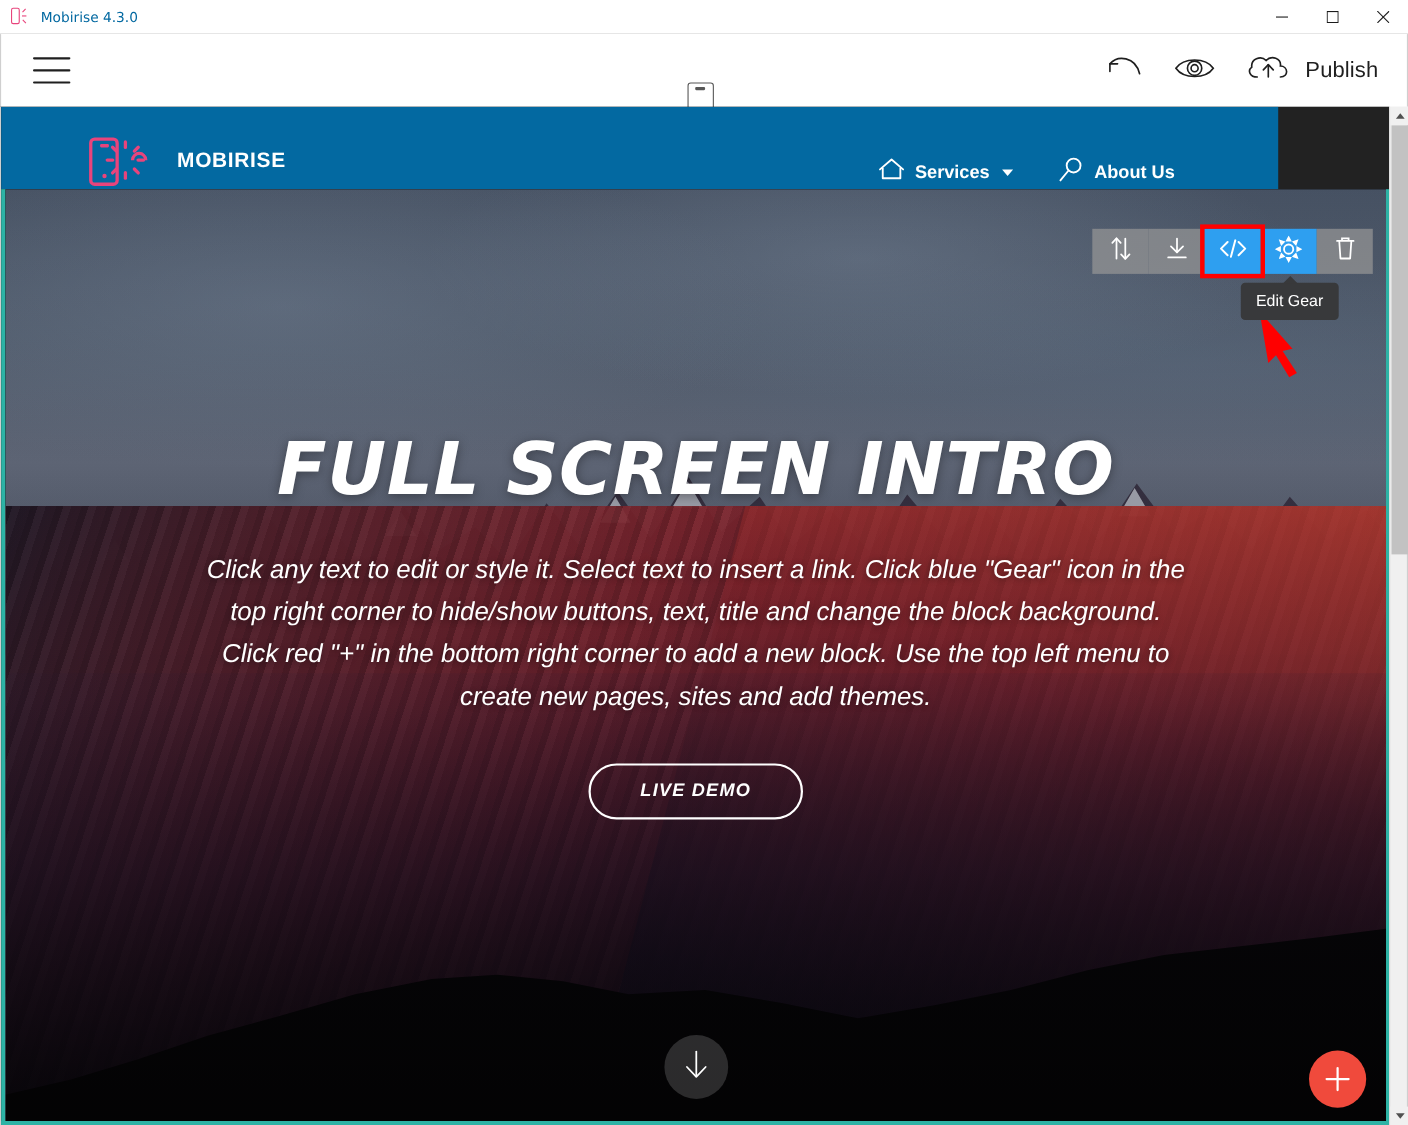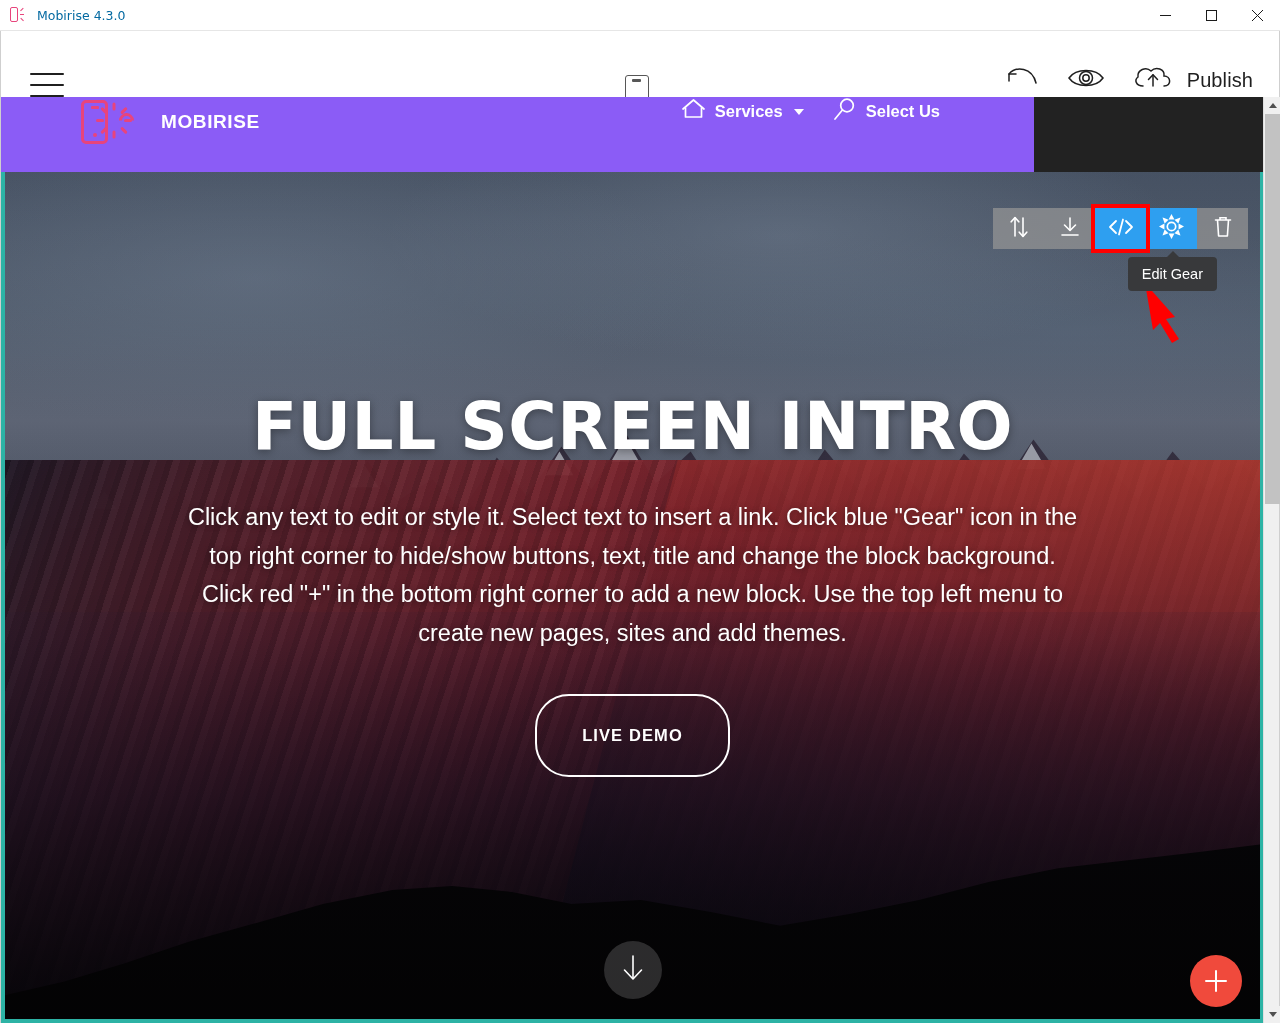--- a/index.html
+++ b/index.html
@@ -40,21 +40,21 @@
     color: #1b1b1b;
   }
 
   
   .apptoolbar {
     position: absolute; top: 31px; left: 0;
     width: 1280px; height: 66px;
     background: #ffffff;
     border-left: 1px solid #cfcfcf;
     border-right: 1px solid #cfcfcf;
-    display: flex; align-items: flex-end;
+    display: flex; align-items: center;
   }
   .hamburger {
     margin-left: 29px; width: 34px; height: 24px;
     display: flex; flex-direction: column; justify-content: space-between;
     cursor: pointer;
   }
   .hamburger i { display: block; height: 2px; background: #1f1f1f; border-radius: 1px; }
   .device-toggle {
     position: absolute; left: 624px; top: 44px;
     width: 24px; height: 38px; cursor: pointer;
@@ -86,23 +86,23 @@
     position: absolute; top: 97px; left: 0;
     width: 1263px; height: 926px;
     background: #222;
     overflow: hidden;
     border-left: 1px solid #cfcfcf;
   }
 
   
   .sitenav {
     position: absolute; top: 0; left: 0;
-    width: 1033px; height: 75px;
-    background: #8b5cf6;
-    display: flex; align-items: flex-start;
+    width: 1161px; height: 75px;
+    background: #0369a1;
+    display: flex; align-items: flex-end;
   }
   .brand { display: flex; align-items: center; margin-left: 78px; cursor: pointer; }
   .brand-logo { position: relative; width: 74px; height: 50px; }
   .brand-logo .ph {
     position: absolute; left: 2px; top: 3px;
     width: 27px; height: 44px;
     border: 3px solid #e8447c; border-radius: 5px;
   }
   .brand-logo .ph:before {
     content: ""; position: absolute; left: 7px; top: 3px;
@@ -123,21 +123,21 @@
     position: absolute; width: 8px; height: 3px;
     background: #e8447c; border-radius: 2px;
     left: 45px; top: 22px; transform-origin: -10px 50%;
   }
   .brand-name {
     margin-left: 8px; color: #fff; font-weight: bold;
     font-size: 19px; letter-spacing: .6px;
   }
   .nav-links {
     margin-left: auto; display: flex; align-items: center;
-    gap: 28px; margin-right: 94px;
+    gap: 40px; margin-right: 94px;
   }
   .nav-item {
     display: flex; align-items: center; gap: 9px;
     color: #fff; font-size: 16.5px; font-weight: bold; cursor: pointer;
   }
   .caret {
     width: 0; height: 0; margin-left: 2px;
     border-left: 5px solid transparent; border-right: 5px solid transparent;
     border-top: 6px solid #fff;
   }
@@ -196,21 +196,21 @@
     position: absolute; left: 0; bottom: 0; width: 100%; height: 30%;
   }
   .foreground svg { display: block; width: 100%; height: 100%; }
   .hero-tint {
     position: absolute; inset: 0;
     background: linear-gradient(180deg, rgba(10,14,24,.10) 0%, rgba(10,10,20,.18) 55%, rgba(0,0,0,.55) 100%);
   }
 
   .hero-content {
     position: absolute; left: 0; top: 0; width: 100%;
-    text-align: center; color: #fff;
+    text-align: center; color: #fff; font-style: italic;
   }
   .hero-title {
     margin-top: 222px;
     font-size: 66px; font-weight: bold;
     letter-spacing: .5px; line-height: 1;
     font-family: "DejaVu Sans", sans-serif;
     text-shadow: 0 2px 10px rgba(0,0,0,.35);
   }
   .hero-text {
     margin: 38px auto 15px; width: 900px;
@@ -222,21 +222,21 @@
   }
   .btn-learn {
     background: #f8416c; color: #fff;
     padding: 19px 47px; border-radius: 34px;
     font-size: 16.5px; font-weight: bold; letter-spacing: 1.1px;
     cursor: pointer;
   }
   .btn-demo {
     background: transparent; color: #fff;
     border: 2.5px solid #fff;
-    padding: 30px 45px; border-radius: 34px;
+    padding: 14px 45px; border-radius: 34px;
     font-size: 16.5px; font-weight: bold; letter-spacing: 1.1px;
     cursor: pointer;
   }
   .scroll-down {
     position: absolute; left: 50%; bottom: 20px;
     transform: translateX(-50%);
     width: 58px; height: 58px; border-radius: 50%;
     background: rgba(255,255,255,.16);
     display: flex; align-items: center; justify-content: center;
     cursor: pointer;
@@ -419,21 +419,21 @@
         <span>Services</span>
         <span class="caret"></span>
       </div>
       <div class="nav-item">
         <span>
           <svg width="25" height="25" viewBox="0 0 25 25" fill="none" stroke="#fff" stroke-width="1.7">
             <circle cx="15" cy="8.5" r="6.3"></circle>
             <line x1="10.2" y1="13.2" x2="3" y2="22" stroke-linecap="round"></line>
           </svg>
         </span>
-        <span>Select Us</span>
+        <span>About Us</span>
       </div>
     </div>
   </div>
 
   <div class="hero">
     <div class="hero-bg">
       <div class="sky"></div>
       <div class="peaks">
         <div class="ridge">
           <svg viewBox="0 0 1263 205" preserveAspectRatio="none">

